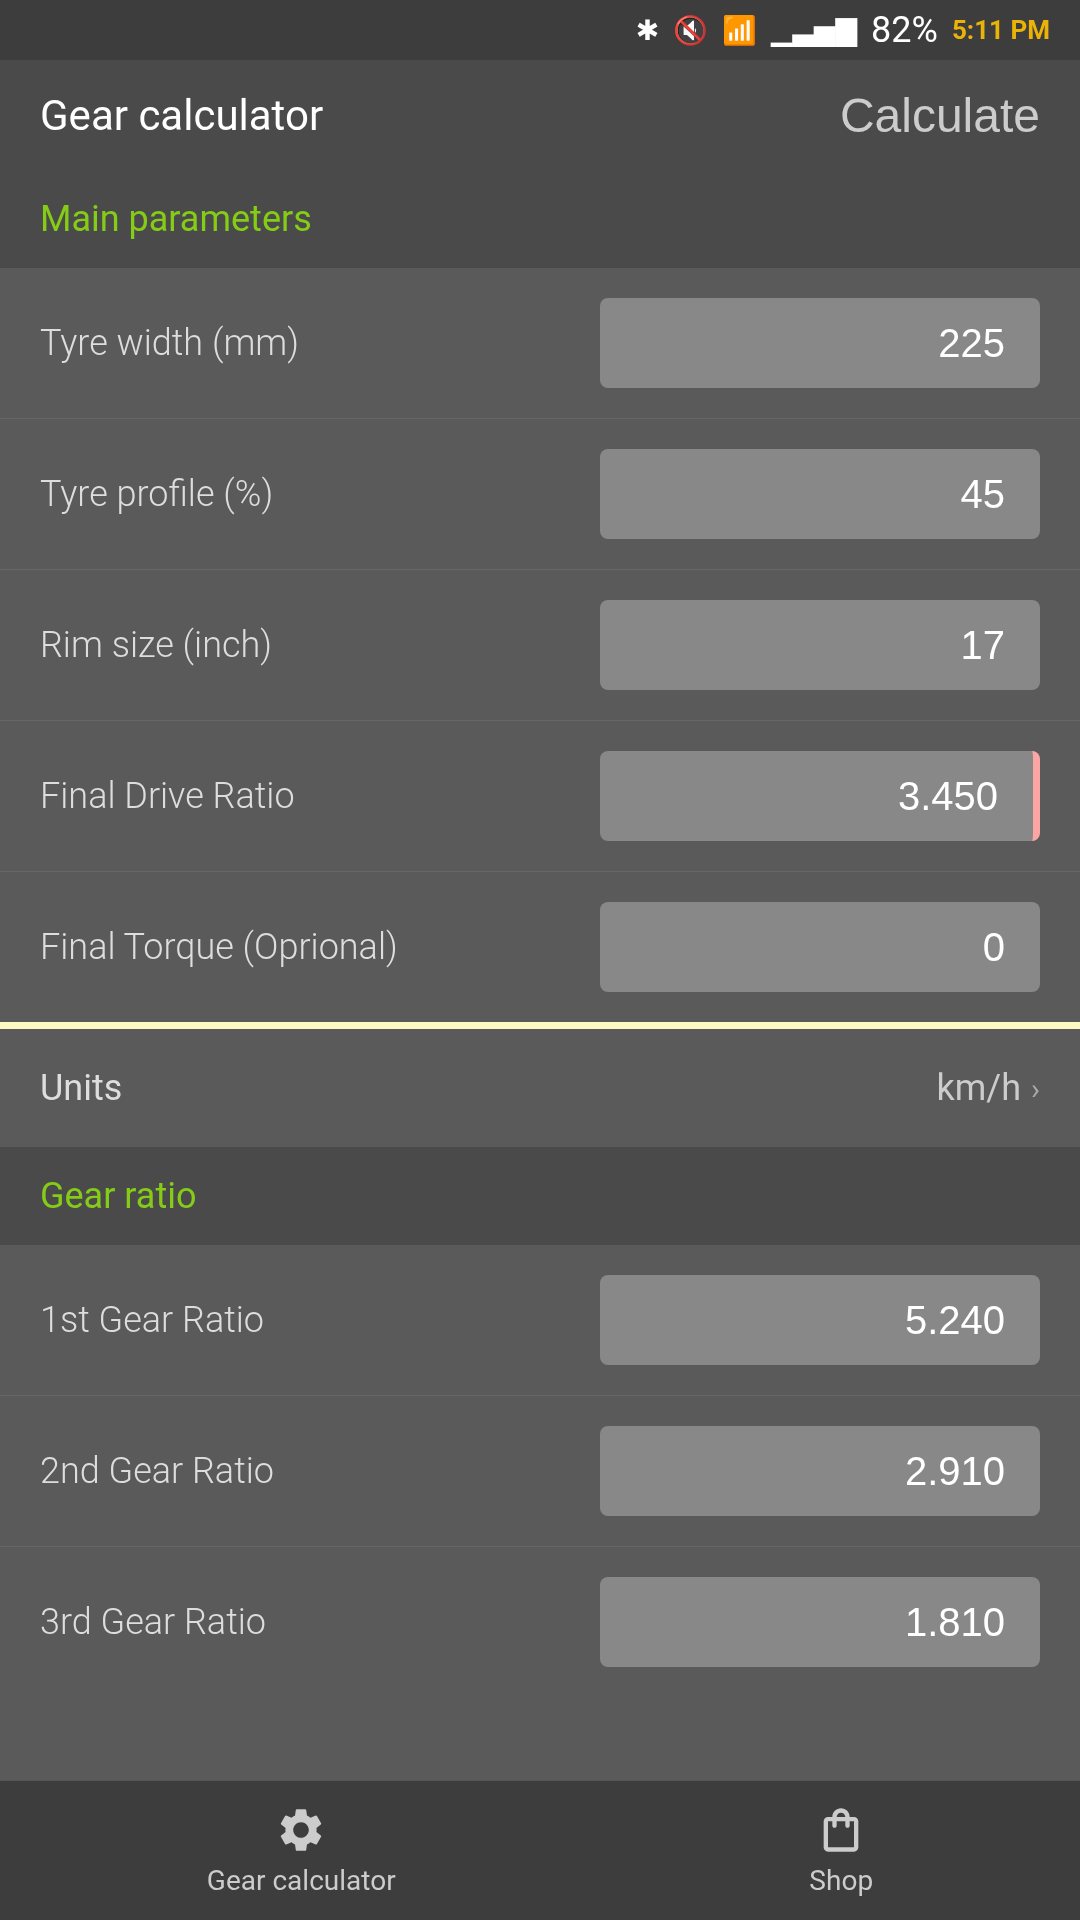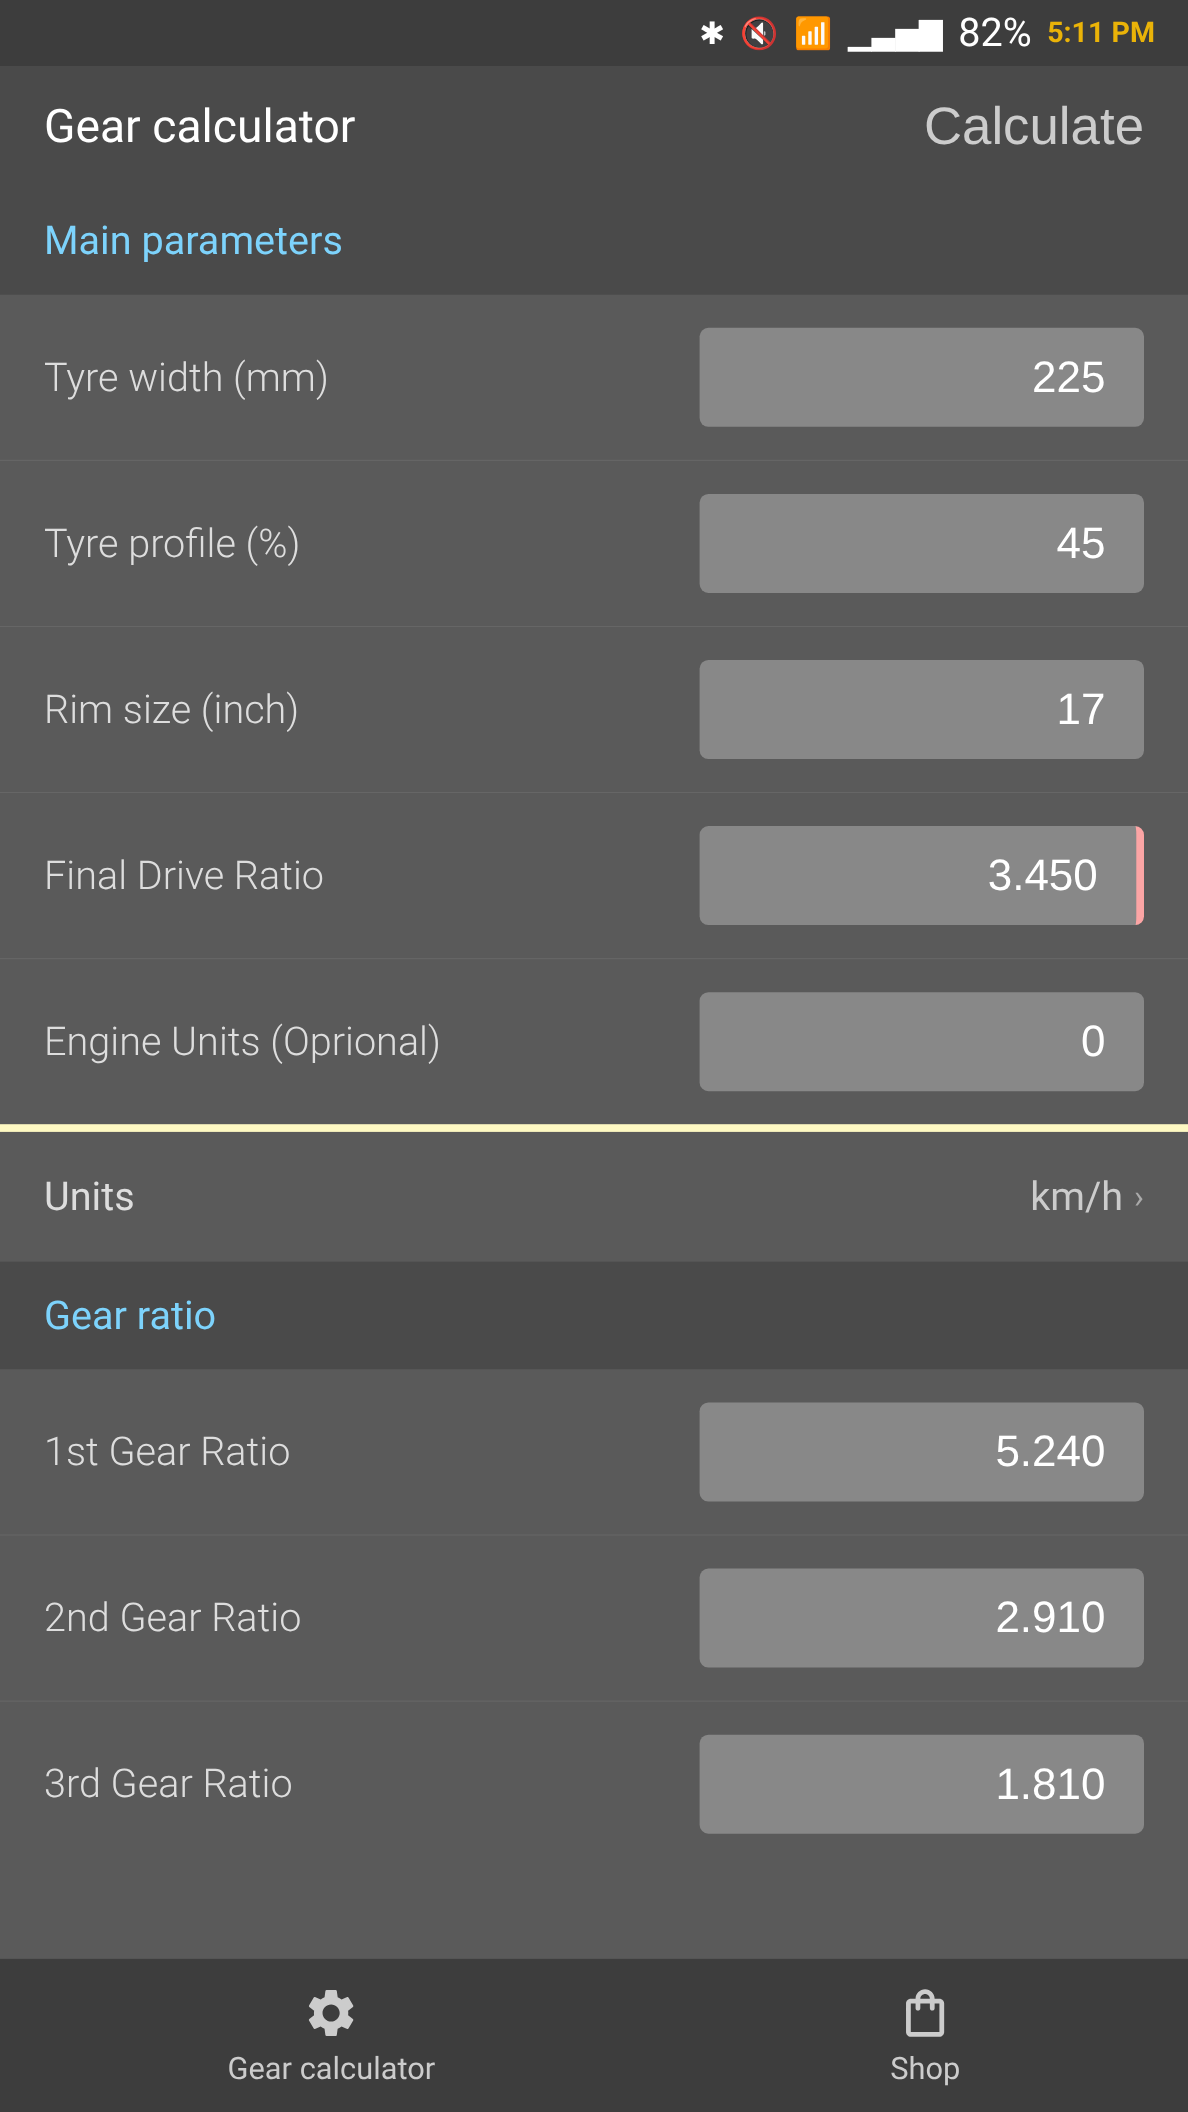--- a/index.html
+++ b/index.html
@@ -76,21 +76,21 @@
 
     
     .section-header {
       width: 100%;
       background-color: #4a4a4a;
       padding: 28px 40px;
     }
 
     .section-title {
       font-size: 36px;
-      color: #7dd3fc;
+      color: #84cc16;
       font-weight: 400;
     }
 
     
     .content {
       background-color: #5a5a5a;
       padding: 0;
     }
 
     
@@ -108,21 +108,21 @@
     }
 
     .field-label {
       font-size: 36px;
       color: #dddddd;
       font-weight: 300;
       flex: 1;
     }
 
     .field-input {
-      width: 404px;
+      width: 440px;
       height: 90px;
       background-color: #888888;
       border: none;
       border-radius: 8px;
       padding: 10px 20px;
       font-size: 40px;
       color: #ffffff;
       text-align: right;
       outline: none;
     }
@@ -254,21 +254,21 @@
     <span class="field-label">Rim size (inch)</span>
     <input type="number" class="field-input" value="17" style="">
   </div>
 
   <div class="form-row">
     <span class="field-label">Final Drive Ratio</span>
     <input type="number" class="field-input active" value="3.450" style="">
   </div>
 
   <div class="form-row no-border">
-    <span class="field-label">Engine Units (Oprional)</span>
+    <span class="field-label">Final Torque (Oprional)</span>
     <input type="number" class="field-input" value="0" style="">
   </div>
 
   <div class="units-row">
     <span class="units-label">Units</span>
     <div class="units-value">
       <span>km/h</span>
       <span class="chevron">›</span>
     </div>
   </div>

